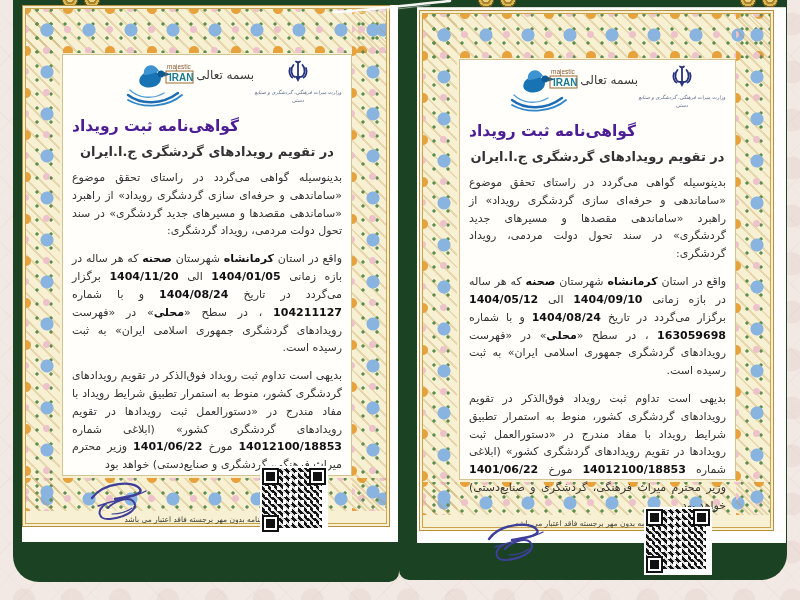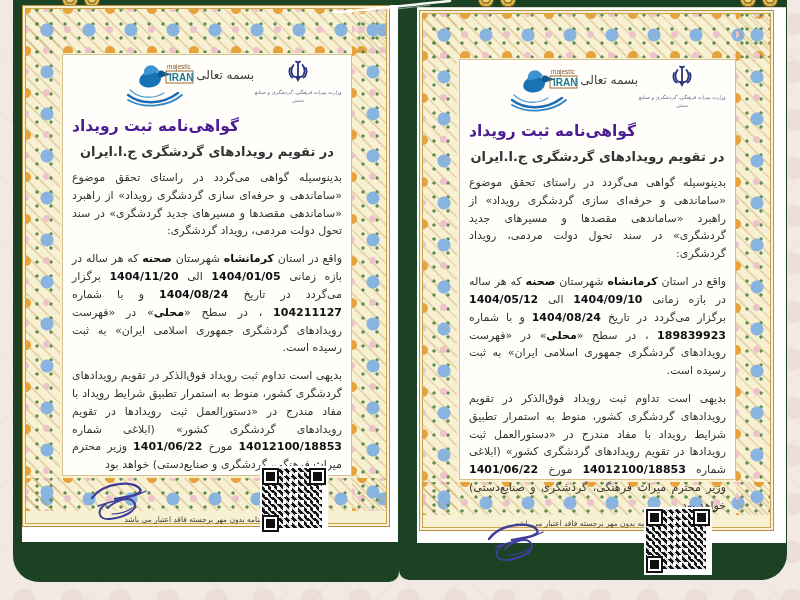--- a/index.html
+++ b/index.html
@@ -211,21 +211,21 @@
                   <path d="M9 1.5 c 1 1.2, 3 1.2, 4 0"></path>
                 </g>
               </svg>
               <span class="mname">وزارت میراث فرهنگی، گردشگری و صنایع دستی</span>
             </div>
           </div>
 
           <div class="title">گواهی‌نامه ثبت رویداد</div>
           <div class="subtitle">در تقویم رویدادهای گردشگری ج.ا.ایران</div>
           <div class="para">بدینوسیله گواهی می‌گردد در راستای تحقق موضوع «ساماندهی و حرفه‌ای سازی گردشگری رویداد» از راهبرد «ساماندهی مقصدها و مسیرهای جدید گردشگری» در سند تحول دولت مردمی، رویداد گردشگری:</div>
-          <div class="para">واقع در استان <b>کرمانشاه</b> شهرستان <b>صحنه</b> که هر ساله در بازه زمانی <b>1404/09/10</b> الی <b>1404/05/12</b> برگزار می‌گردد در تاریخ <b>1404/08/24</b> و با شماره <b>189839923</b> ، در سطح «<b>محلی</b>» در «فهرست رویدادهای گردشگری جمهوری اسلامی ایران» به ثبت رسیده است.</div>
+          <div class="para">واقع در استان <b>کرمانشاه</b> شهرستان <b>صحنه</b> که هر ساله در بازه زمانی <b>1404/09/10</b> الی <b>1404/05/12</b> برگزار می‌گردد در تاریخ <b>1404/08/24</b> و با شماره <b>163059698</b> ، در سطح «<b>محلی</b>» در «فهرست رویدادهای گردشگری جمهوری اسلامی ایران» به ثبت رسیده است.</div>
           <div class="para">بدیهی است تداوم ثبت رویداد فوق‌الذکر در تقویم رویدادهای گردشگری کشور، منوط به استمرار تطبیق شرایط رویداد با مفاد مندرج در «دستورالعمل ثبت رویدادها در تقویم رویدادهای گردشگری کشور» (ابلاغی شماره <b>14012100/18853</b> مورخ <b>1401/06/22</b> وزیر محترم میراث فرهنگی، گردشگری و صنایع‌دستی) خواهد بود</div>
 
           <div class="bottomrow">
             <svg class="sig" width="78" height="50" viewBox="0 0 78 50">
               <g fill="none" stroke="#3f3f9a" stroke-linecap="round">
                 <path d="M10 22 C 22 6, 52 4, 58 13 C 62 19, 44 21, 33 23" stroke-width="2.4"></path>
                 <path d="M16 30 c 16 -6, 38 -9, 48 -15" stroke-width="1.4"></path>
                 <path d="M24 28 c -10 6, -8 16, 4 15 c 18 -2, 30 -11, 23 -18 c -5 -5, -20 1, -25 7" stroke-width="2"></path>
                 <path d="M30 38 c 8 0, 16 -3, 20 -6" stroke-width="1.2"></path>
               </g>

